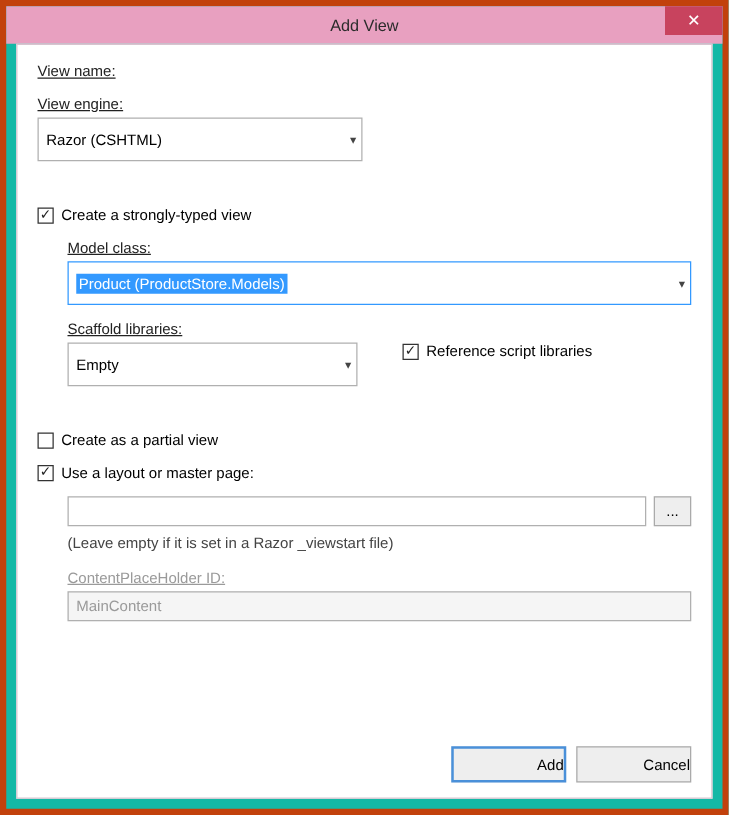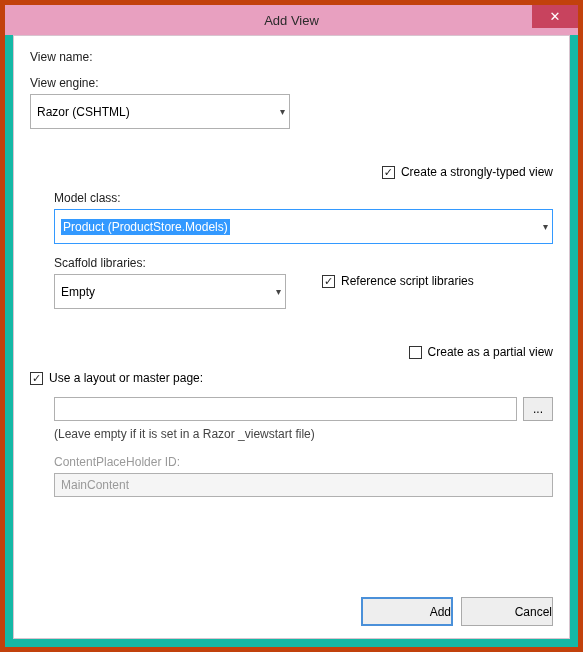--- a/index.html
+++ b/index.html
@@ -52,20 +52,21 @@
   background: #fff;
   margin: 0 8px 8px 8px;
   border: 1px solid #d8c4cf;
   padding: 14px 16px 12px 16px;
   position: relative;
 }
 .label {
   color: #222;
   margin-bottom: 4px;
   font-size: 12px;
+  text-decoration: underline;
 }
 .label-disabled {
   color: #9a9a9a;
 }
 .text-input {
   width: 100%;
   height: 24px;
   border: 1px solid #b0b0b0;
   background: #fff;
   padding: 2px 6px;
@@ -166,21 +167,21 @@
   background: #eee;
   display: flex;
   align-items: center;
   justify-content: flex-end;
   font-size: 12px;
   cursor: pointer;
 }
 .btn.primary {
   border: 2px solid #4a90d9;
 }
-.gap-lg { margin-top: 36px; justify-content: flex-end; }
+.gap-lg { margin-top: 36px; }
 </style>
 </head>
 <body>
 
 <div class="window">
   <div class="titlebar">
     <span class="titlebar-title">Add View</span>
     <div class="close-btn">
       <span>✕</span>
     </div>

